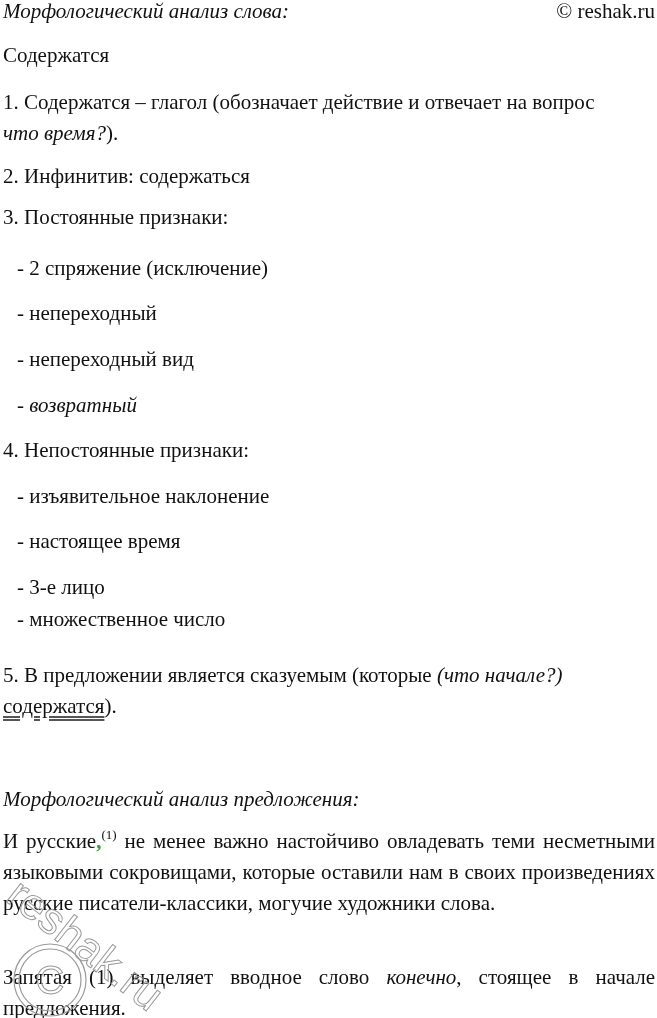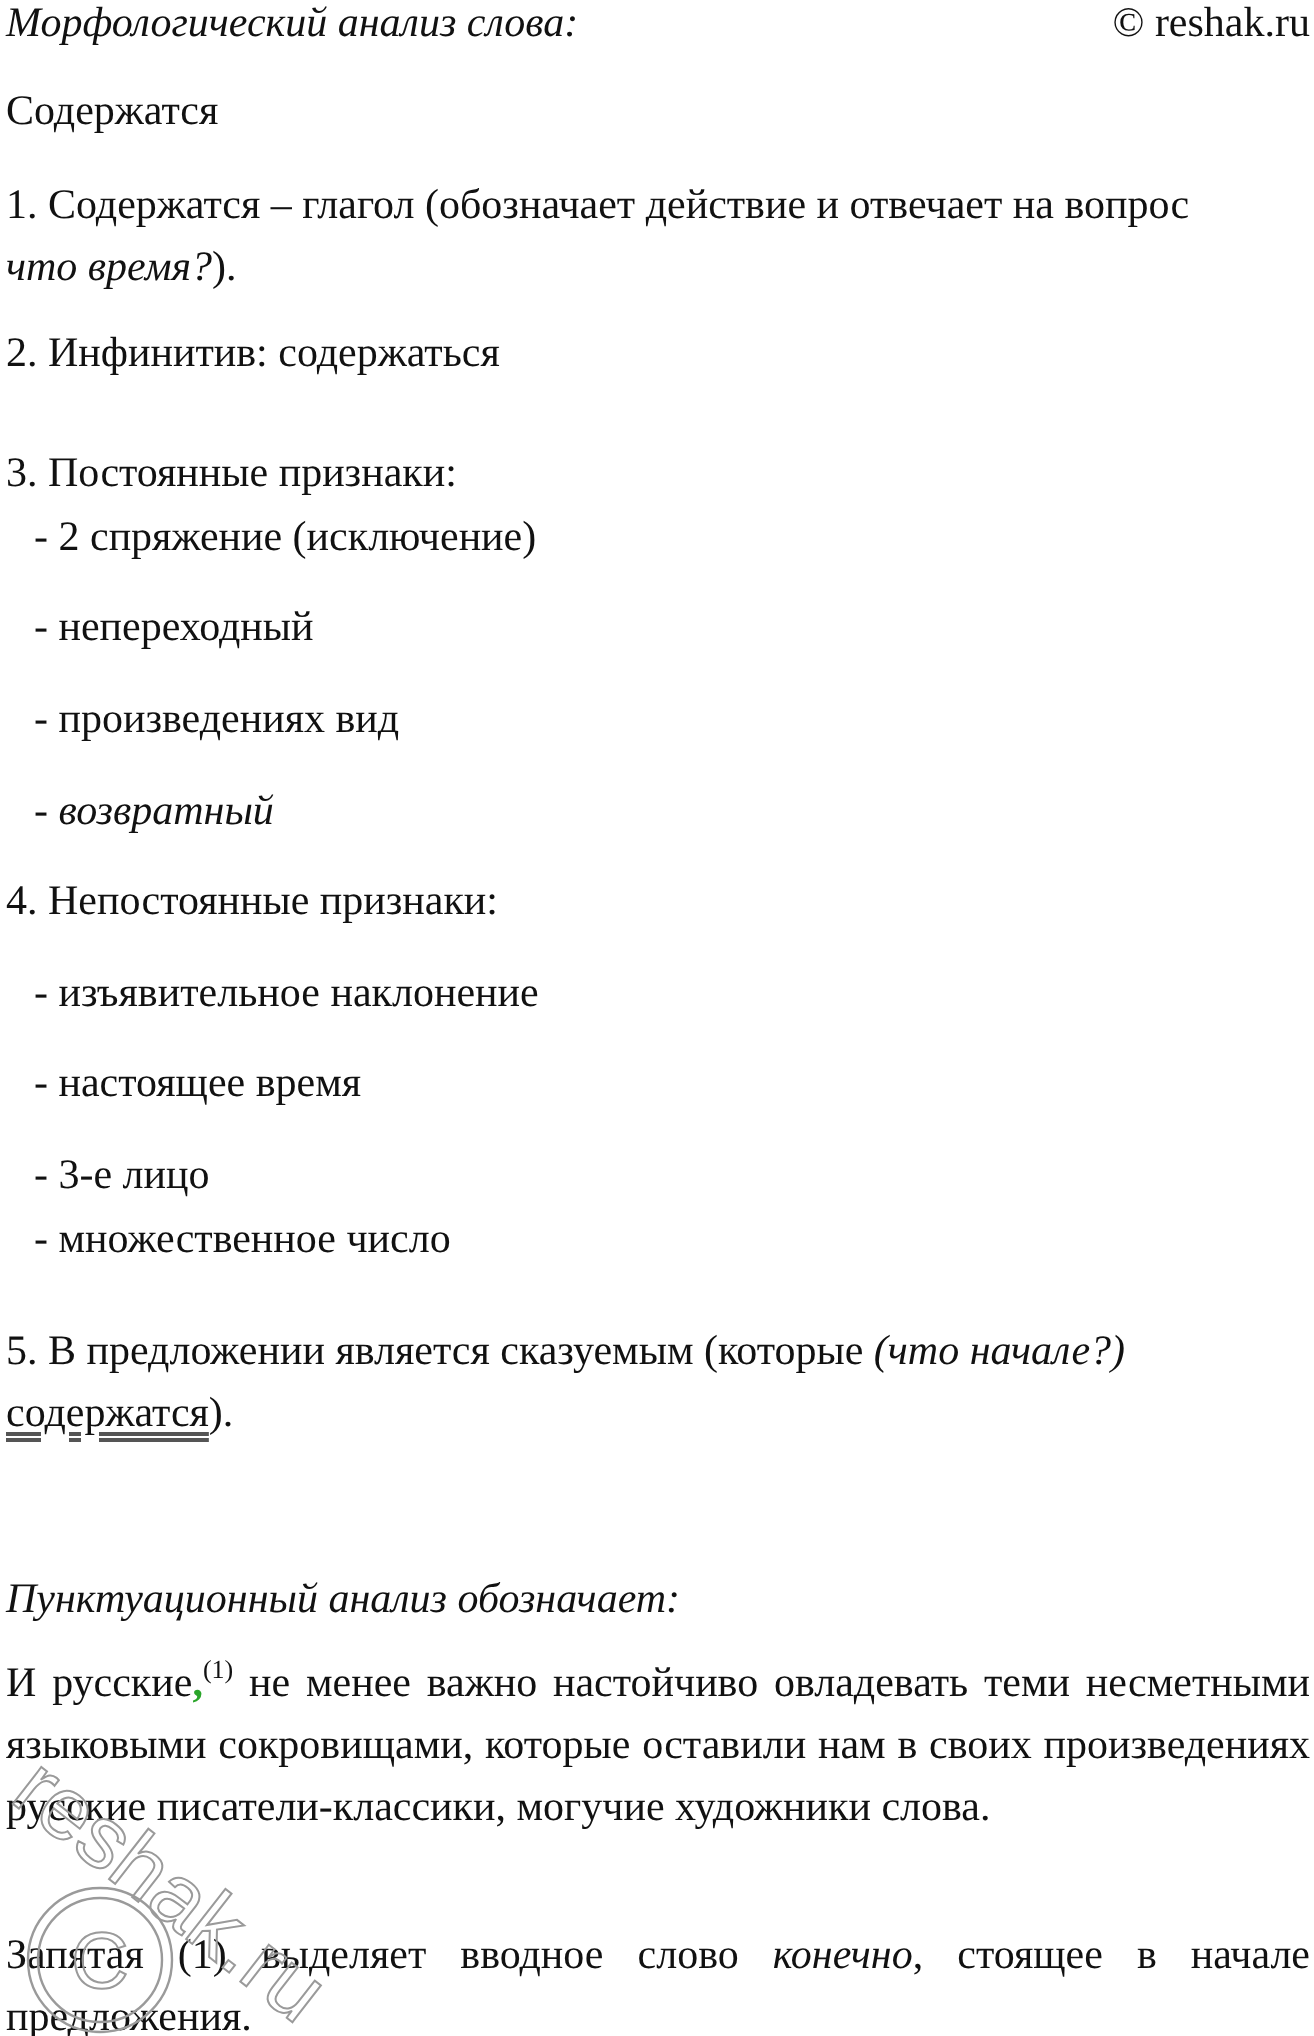--- a/index.html
+++ b/index.html
@@ -88,39 +88,39 @@
 
   <div class="line" style="top:42px;">Содержатся</div>
 
   <div class="justify-block" style="top:87px;">
     <span>1. Содержатся – глагол (обозначает действие и отвечает на вопрос</span><br>
     <span class="it">что время?</span><span>).</span>
   </div>
 
   <div class="line" style="top:163px;">2. Инфинитив: содержаться</div>
 
-  <div class="line" style="top:223px;text-align:right;">3. Постоянные признаки:</div>
+  <div class="line" style="top:204px;text-align:right;">3. Постоянные признаки:</div>
   <div class="line indent" style="top:255px;">- 2 спряжение (исключение)</div>
   <div class="line indent" style="top:300px;">- непереходный</div>
-  <div class="line indent" style="top:346px;">- произведениях вид</div>
+  <div class="line indent" style="top:346px;">- непереходный вид</div>
   <div class="line indent" style="top:392px;font-style:italic;">- возвратный</div>
 
   <div class="line" style="top:437px;">4. Непостоянные признаки:</div>
   <div class="line indent" style="top:528px;">- настоящее время</div>
   <div class="line indent" style="top:483px;">- изъявительное наклонение</div>
   <div class="line indent" style="top:574px;text-align:right;">- 3-е лицо</div>
   <div class="line indent" style="top:606px;">- множественное число</div>
 
   <div class="justify-block" style="top:660px;">
     <span>5. В предложении является сказуемым (которые</span>
     <span class="it">(что начале?)</span><br>
     <span class="pred">содержатся</span><span>).</span>
   </div>
 
-  <div class="line it" style="top:786px;">Пунктуационный анализ обозначает:</div>
+  <div class="line it" style="top:786px;">Морфологический анализ предложения:</div>
 
   <div class="justify-block" style="top:826px; line-height:31px;">
     <span>И русские</span><span class="green-comma">,</span><span class="sup">(1)</span><span> не менее важно настойчиво овладевать теми несметными языковыми сокровищами, которые оставили нам в своих произведениях русские писатели-классики, могучие художники слова.</span>
   </div>
 
   <div class="justify-block" style="top:962px; line-height:31px;">
     <span>Запятая (1) выделяет вводное слово </span><span class="it">конечно</span><span>, стоящее в начале предложения.</span>
   </div>
 </div>
 

